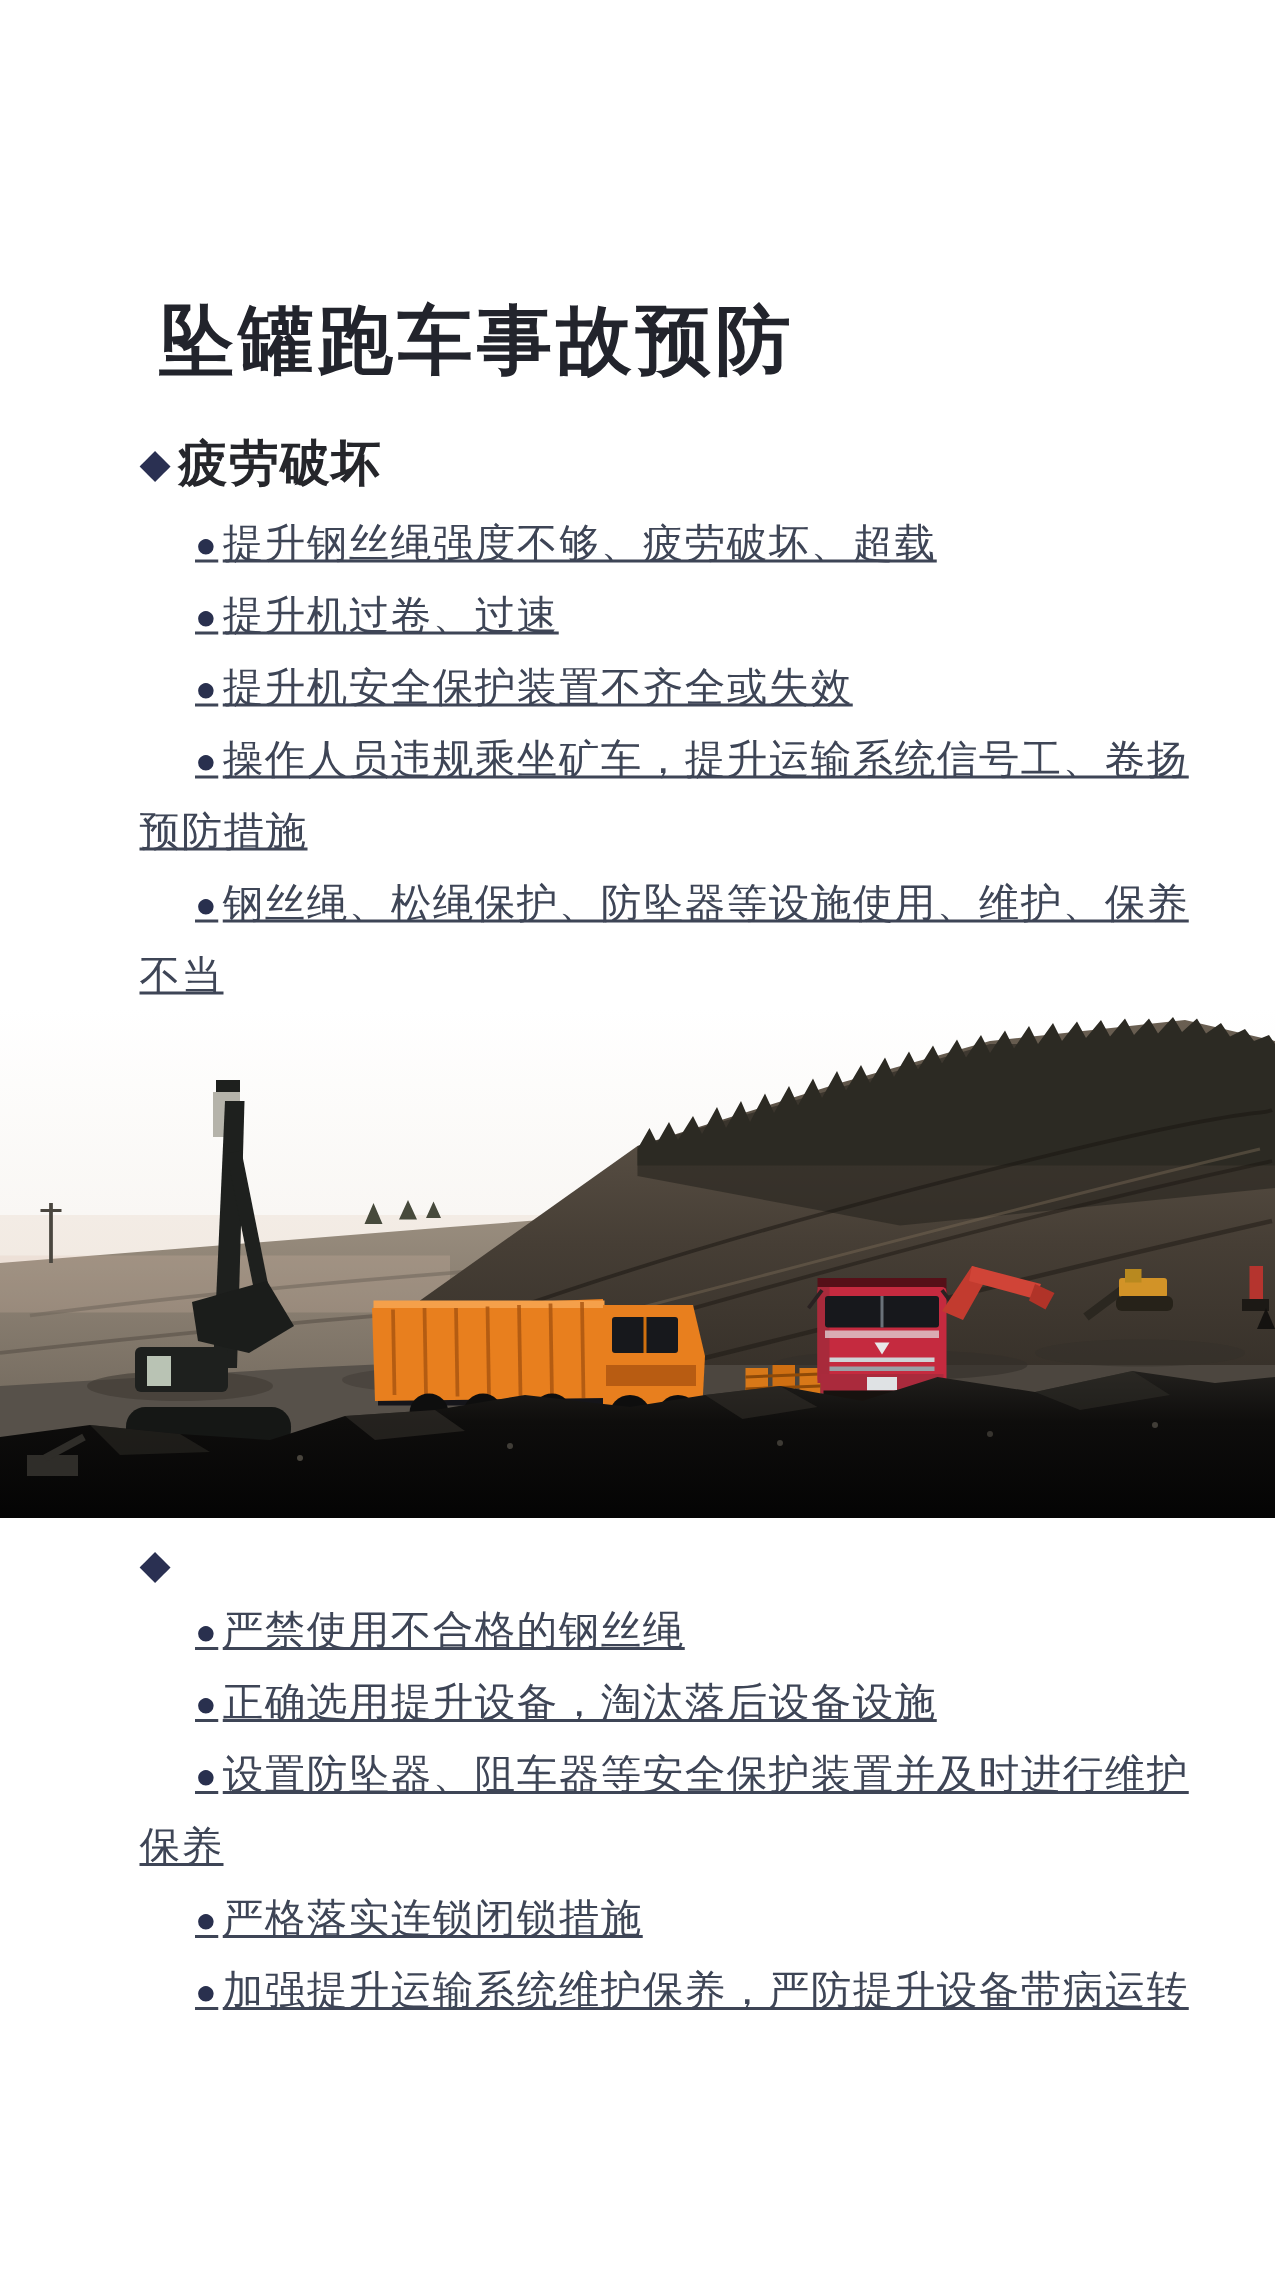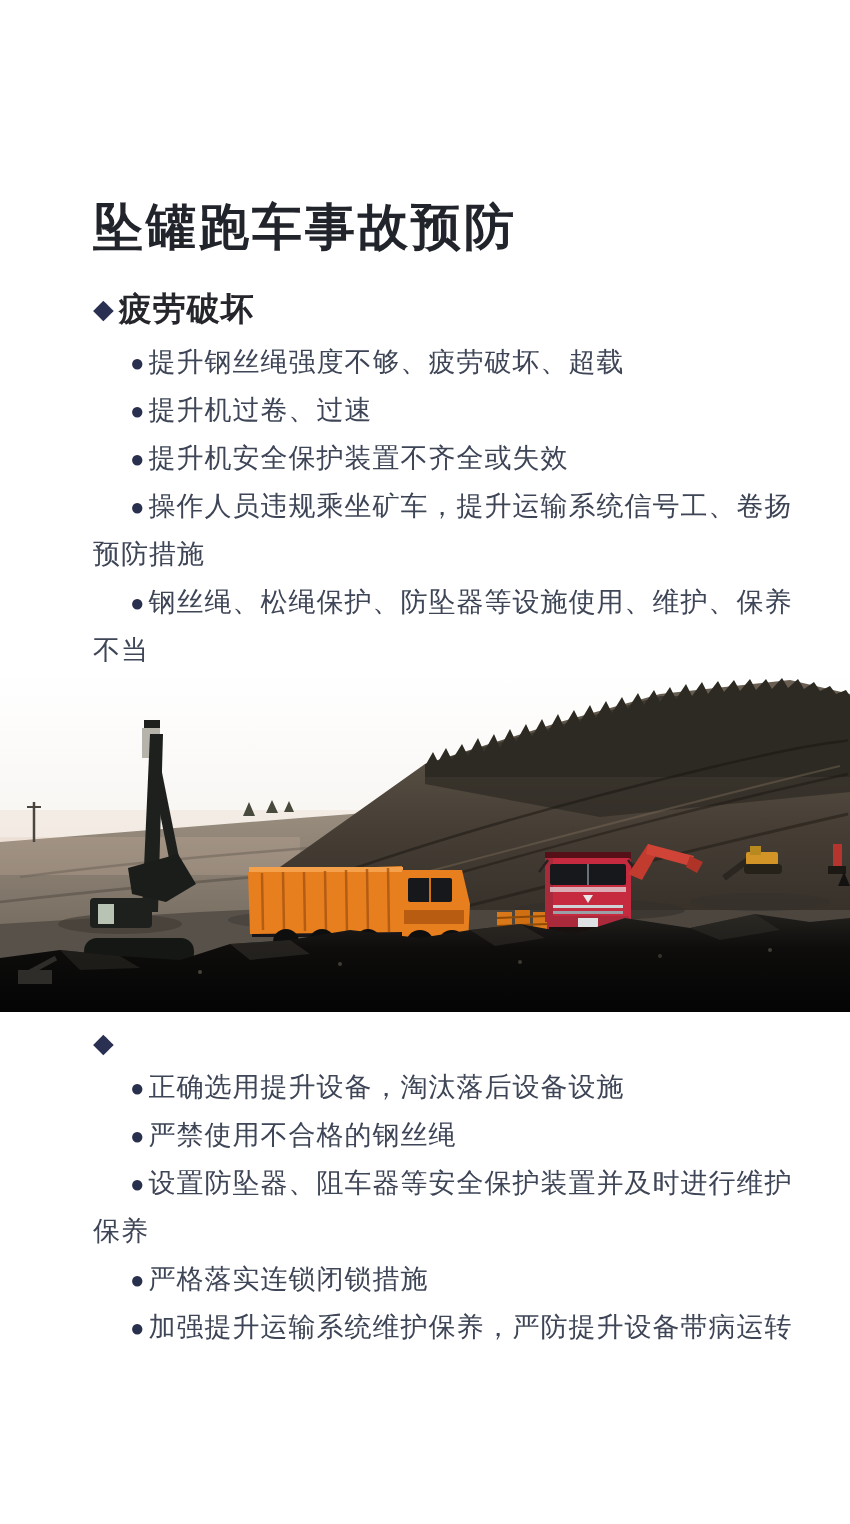--- a/index.html
+++ b/index.html
@@ -2,38 +2,38 @@
 <html style="--background: #ffffff; --title-color: #22242c; --heading-color: #25262b; --diamond-color: #2a3052; --body-color: #3e4556; --bullet-color: #29304e;"><head>
 <meta charset="utf-8">
 <style>
   html,body{margin:0;padding:0;background:#ffffff;}
   .page{
     position:relative;width:850px;height:1524px;margin:0 auto;
     background:var(--background,#ffffff);overflow:hidden;
     font-family:"Liberation Sans","DejaVu Sans",sans-serif;
   }
   .title{
-    position:absolute;left:93px;top:198px;margin:0;
+    position:absolute;left:106px;top:198px;margin:0;
     font-size:50px;line-height:58px;font-weight:800;letter-spacing:3px;
     color:var(--title-color,#22242c);white-space:nowrap;
   }
   .heading{
     position:absolute;left:93px;margin:0;display:flex;align-items:center;
     font-size:33px;line-height:40px;font-weight:700;letter-spacing:1px;
     color:var(--heading-color,#25262b);white-space:nowrap;
   }
   .diamond{
     color:var(--diamond-color,#2a3052);
     font-size:27px;margin-right:4px;line-height:40px;
   }
   #head0{top:289px;}
   #head1{top:1023px;}
   .list{
     position:absolute;left:93px;width:716px;
-    font-size:27px;color:var(--body-color,#3e4556);
+    font-size:27px;color:var(--body-color,#3e4556);text-decoration:underline;
   }
   #list0{top:338px;}
   #list1{top:1063px;}
   .line{line-height:48px;height:48px;white-space:nowrap;letter-spacing:1px;}
   .line.first{padding-left:37px;}
   .bullet{color:var(--bullet-color,#29304e);margin-right:3px;font-size:24px;}
   .photo{position:absolute;left:0;top:672px;width:850px;height:340px;margin:0;}
   .photo svg{display:block;}
 </style>
 </head>
@@ -210,21 +210,21 @@
         <rect x="18" y="298" width="34" height="14" fill="#2f2d29"></rect>
         <line x1="30" y1="300" x2="56" y2="286" stroke="#2f2d29" stroke-width="5"></line>
       </g>
     </svg>
   </figure>
 
   <h2 class="heading" id="head1">
     <span class="diamond">◆</span>
   </h2>
   <div class="list" id="list1">
+      <div class="line first"><span class="bullet">●</span>严禁使用不合格的钢丝绳</div>
       <div class="line first"><span class="bullet">●</span>正确选用提升设备，淘汰落后设备设施</div>
-      <div class="line first"><span class="bullet">●</span>严禁使用不合格的钢丝绳</div>
       <div class="line first"><span class="bullet">●</span>设置防坠器、阻车器等安全保护装置并及时进行维护</div>
       <div class="line">保养</div>
       <div class="line first"><span class="bullet">●</span>严格落实连锁闭锁措施</div>
       <div class="line first"><span class="bullet">●</span>加强提升运输系统维护保养，严防提升设备带病运转</div>
     </div>
 
 </div>
 
 </body></html>

